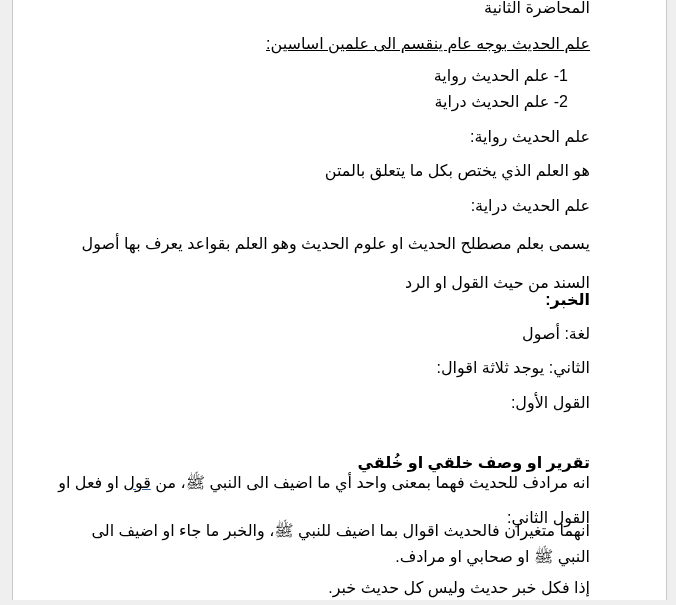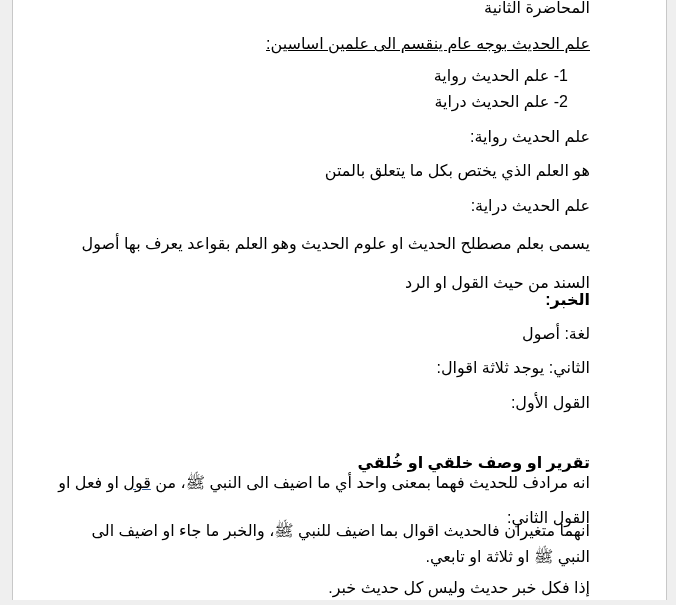--- a/index.html
+++ b/index.html
@@ -51,14 +51,14 @@
 <div class="line bold" style="top:290px;">الخبر:</div>
 <div class="line" style="top:324px;">لغة: أصول</div>
 <div class="line" style="top:358px;">الثاني: يوجد ثلاثة اقوال:</div>
 <div class="line" style="top:393px;text-align:right;">القول الأول:</div>
 
 <div class="line" style="top:445px;margin-top:28px;"><span>انه مرادف للحديث فهما بمعنى واحد أي ما اضيف الى النبي ﷺ، من </span><span class="u">قول</span><span> او فعل او</span></div>
 <div class="line" style="top:453px;font-weight:bold;">تقرير او وصف خلقي او خُلقي</div>
 
 <div class="line" style="top:508px;">القول الثاني:</div>
 <div class="line" style="top:521px;">انهما متغيران فالحديث اقوال بما اضيف للنبي ﷺ، والخبر ما جاء او اضيف الى</div>
-<div class="line" style="top:547px;">النبي ﷺ او ثلاثة او تابعي.</div>
+<div class="line" style="top:547px;">النبي ﷺ او صحابي او مرادف.</div>
 <div class="line" style="top:578px;">إذا فكل خبر حديث وليس كل حديث خبر.</div>
 
 </body></html>

